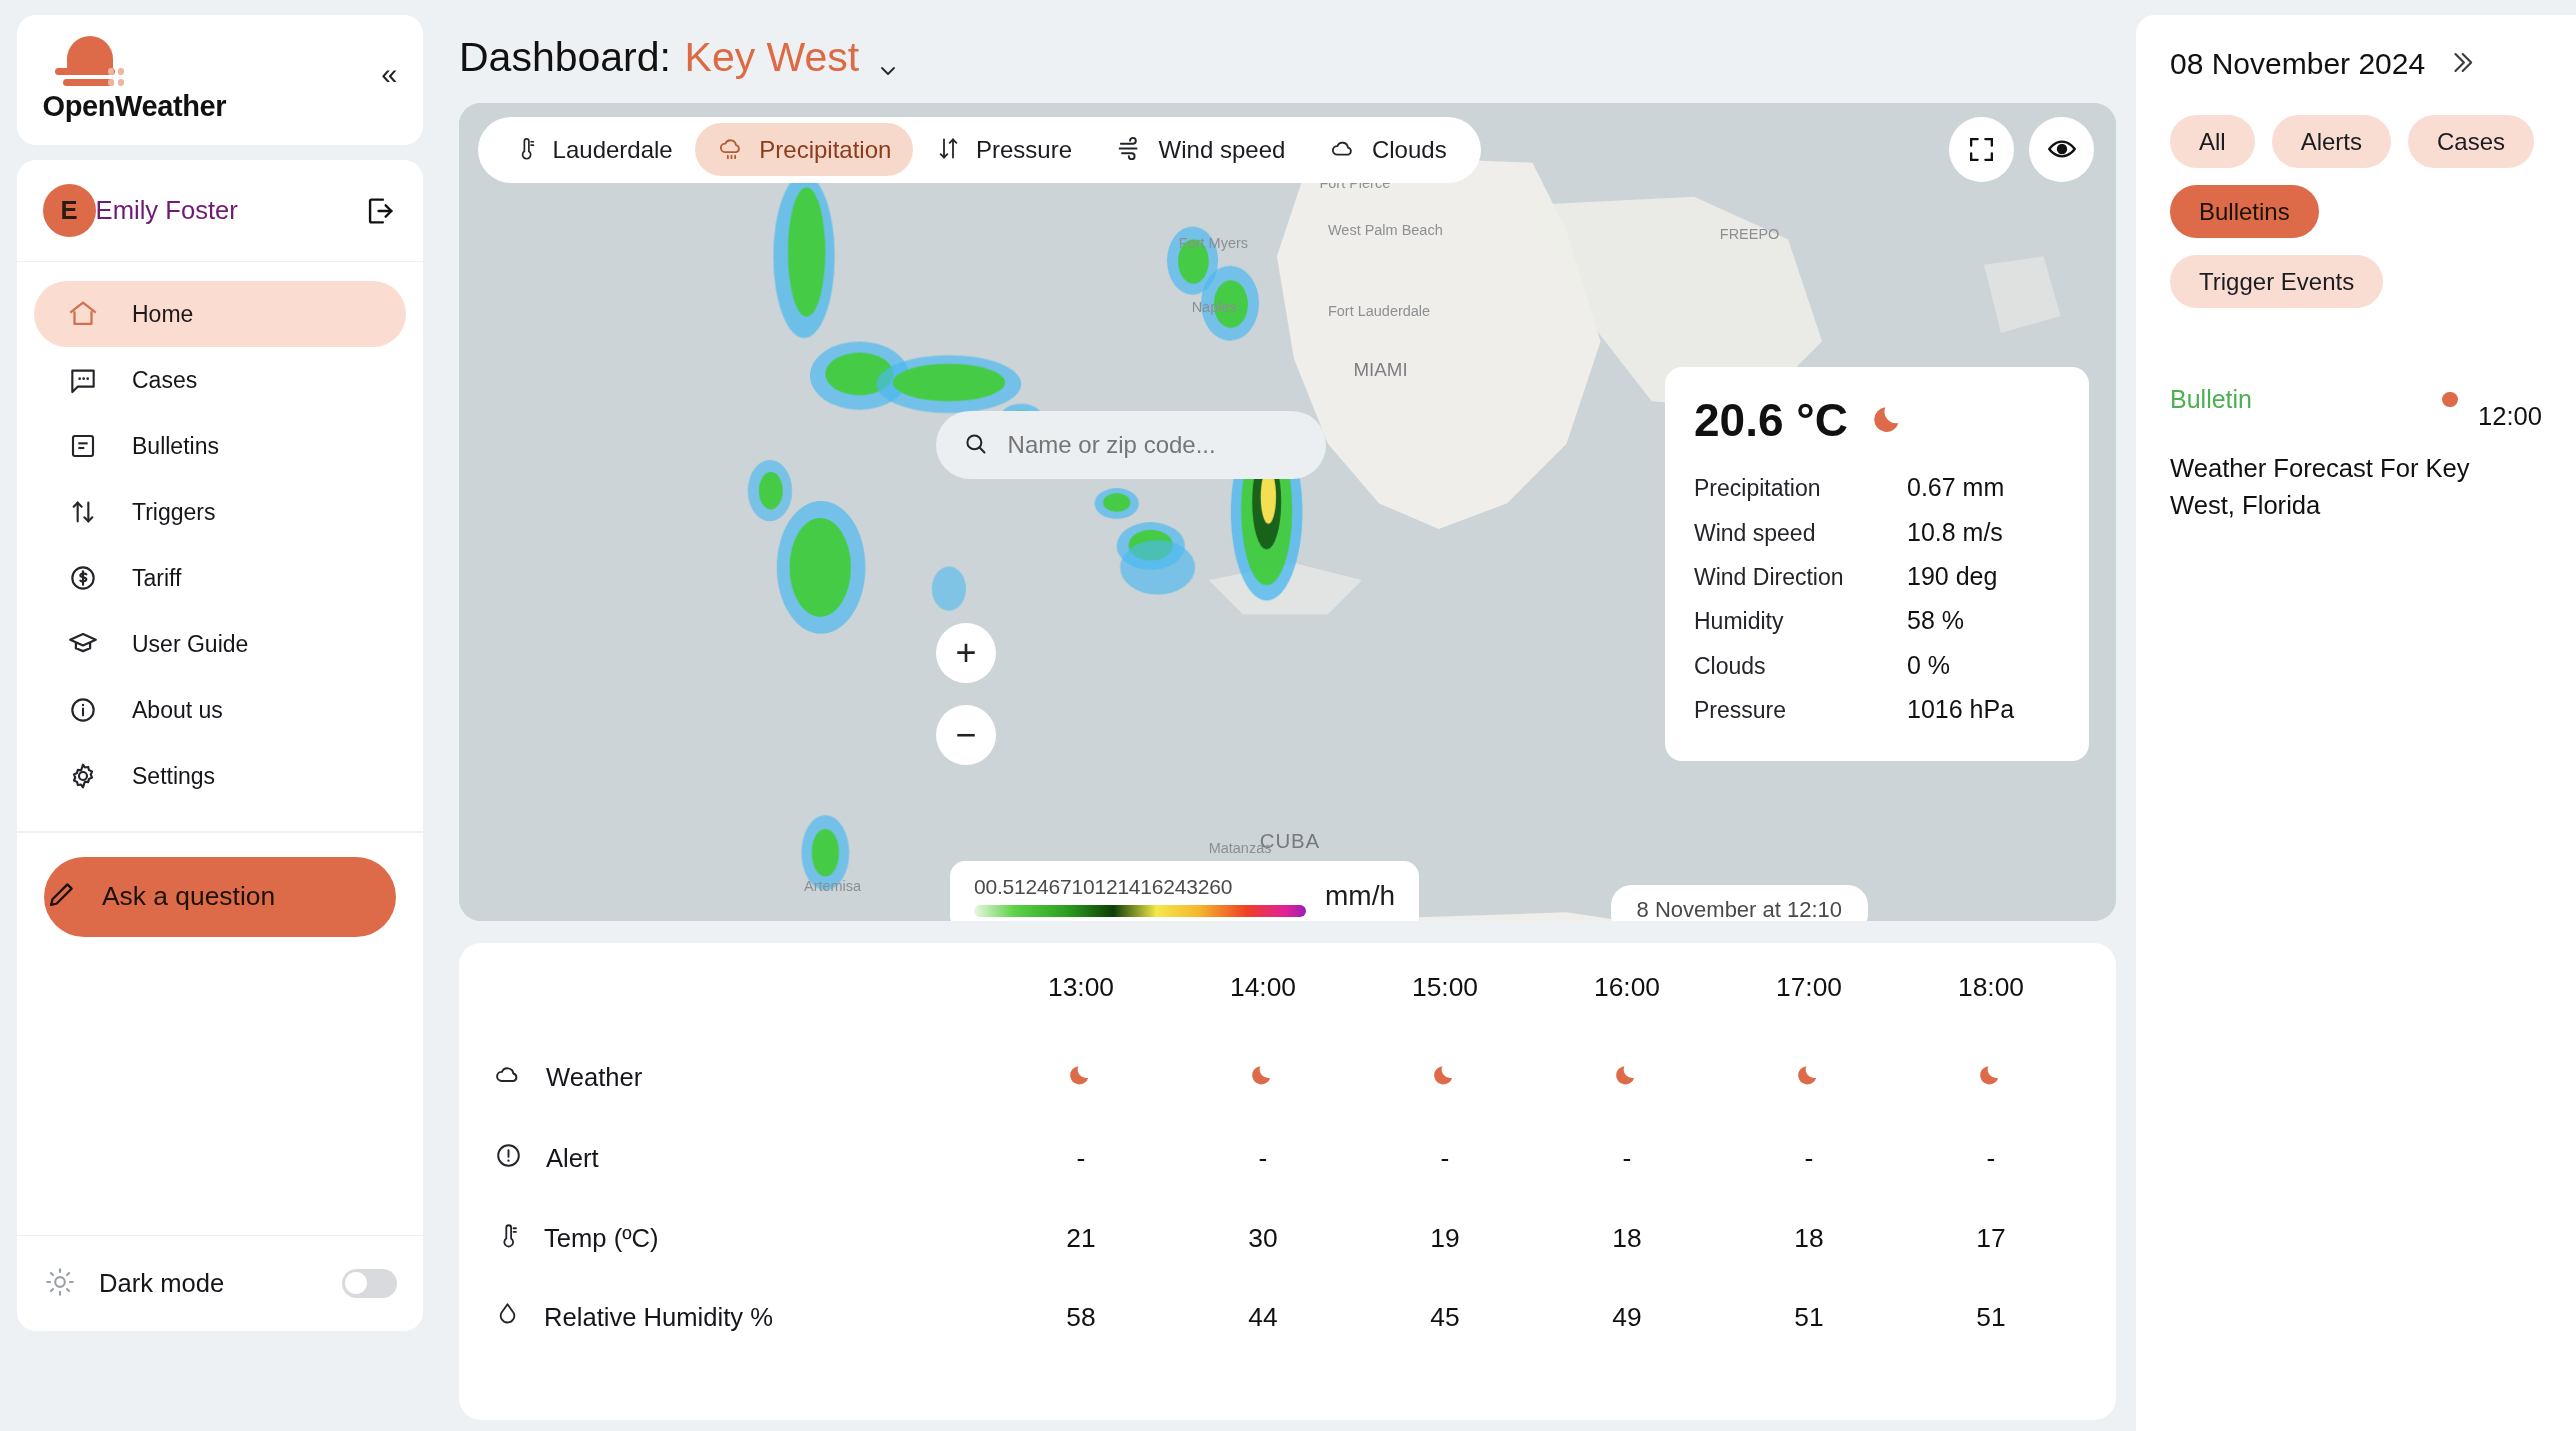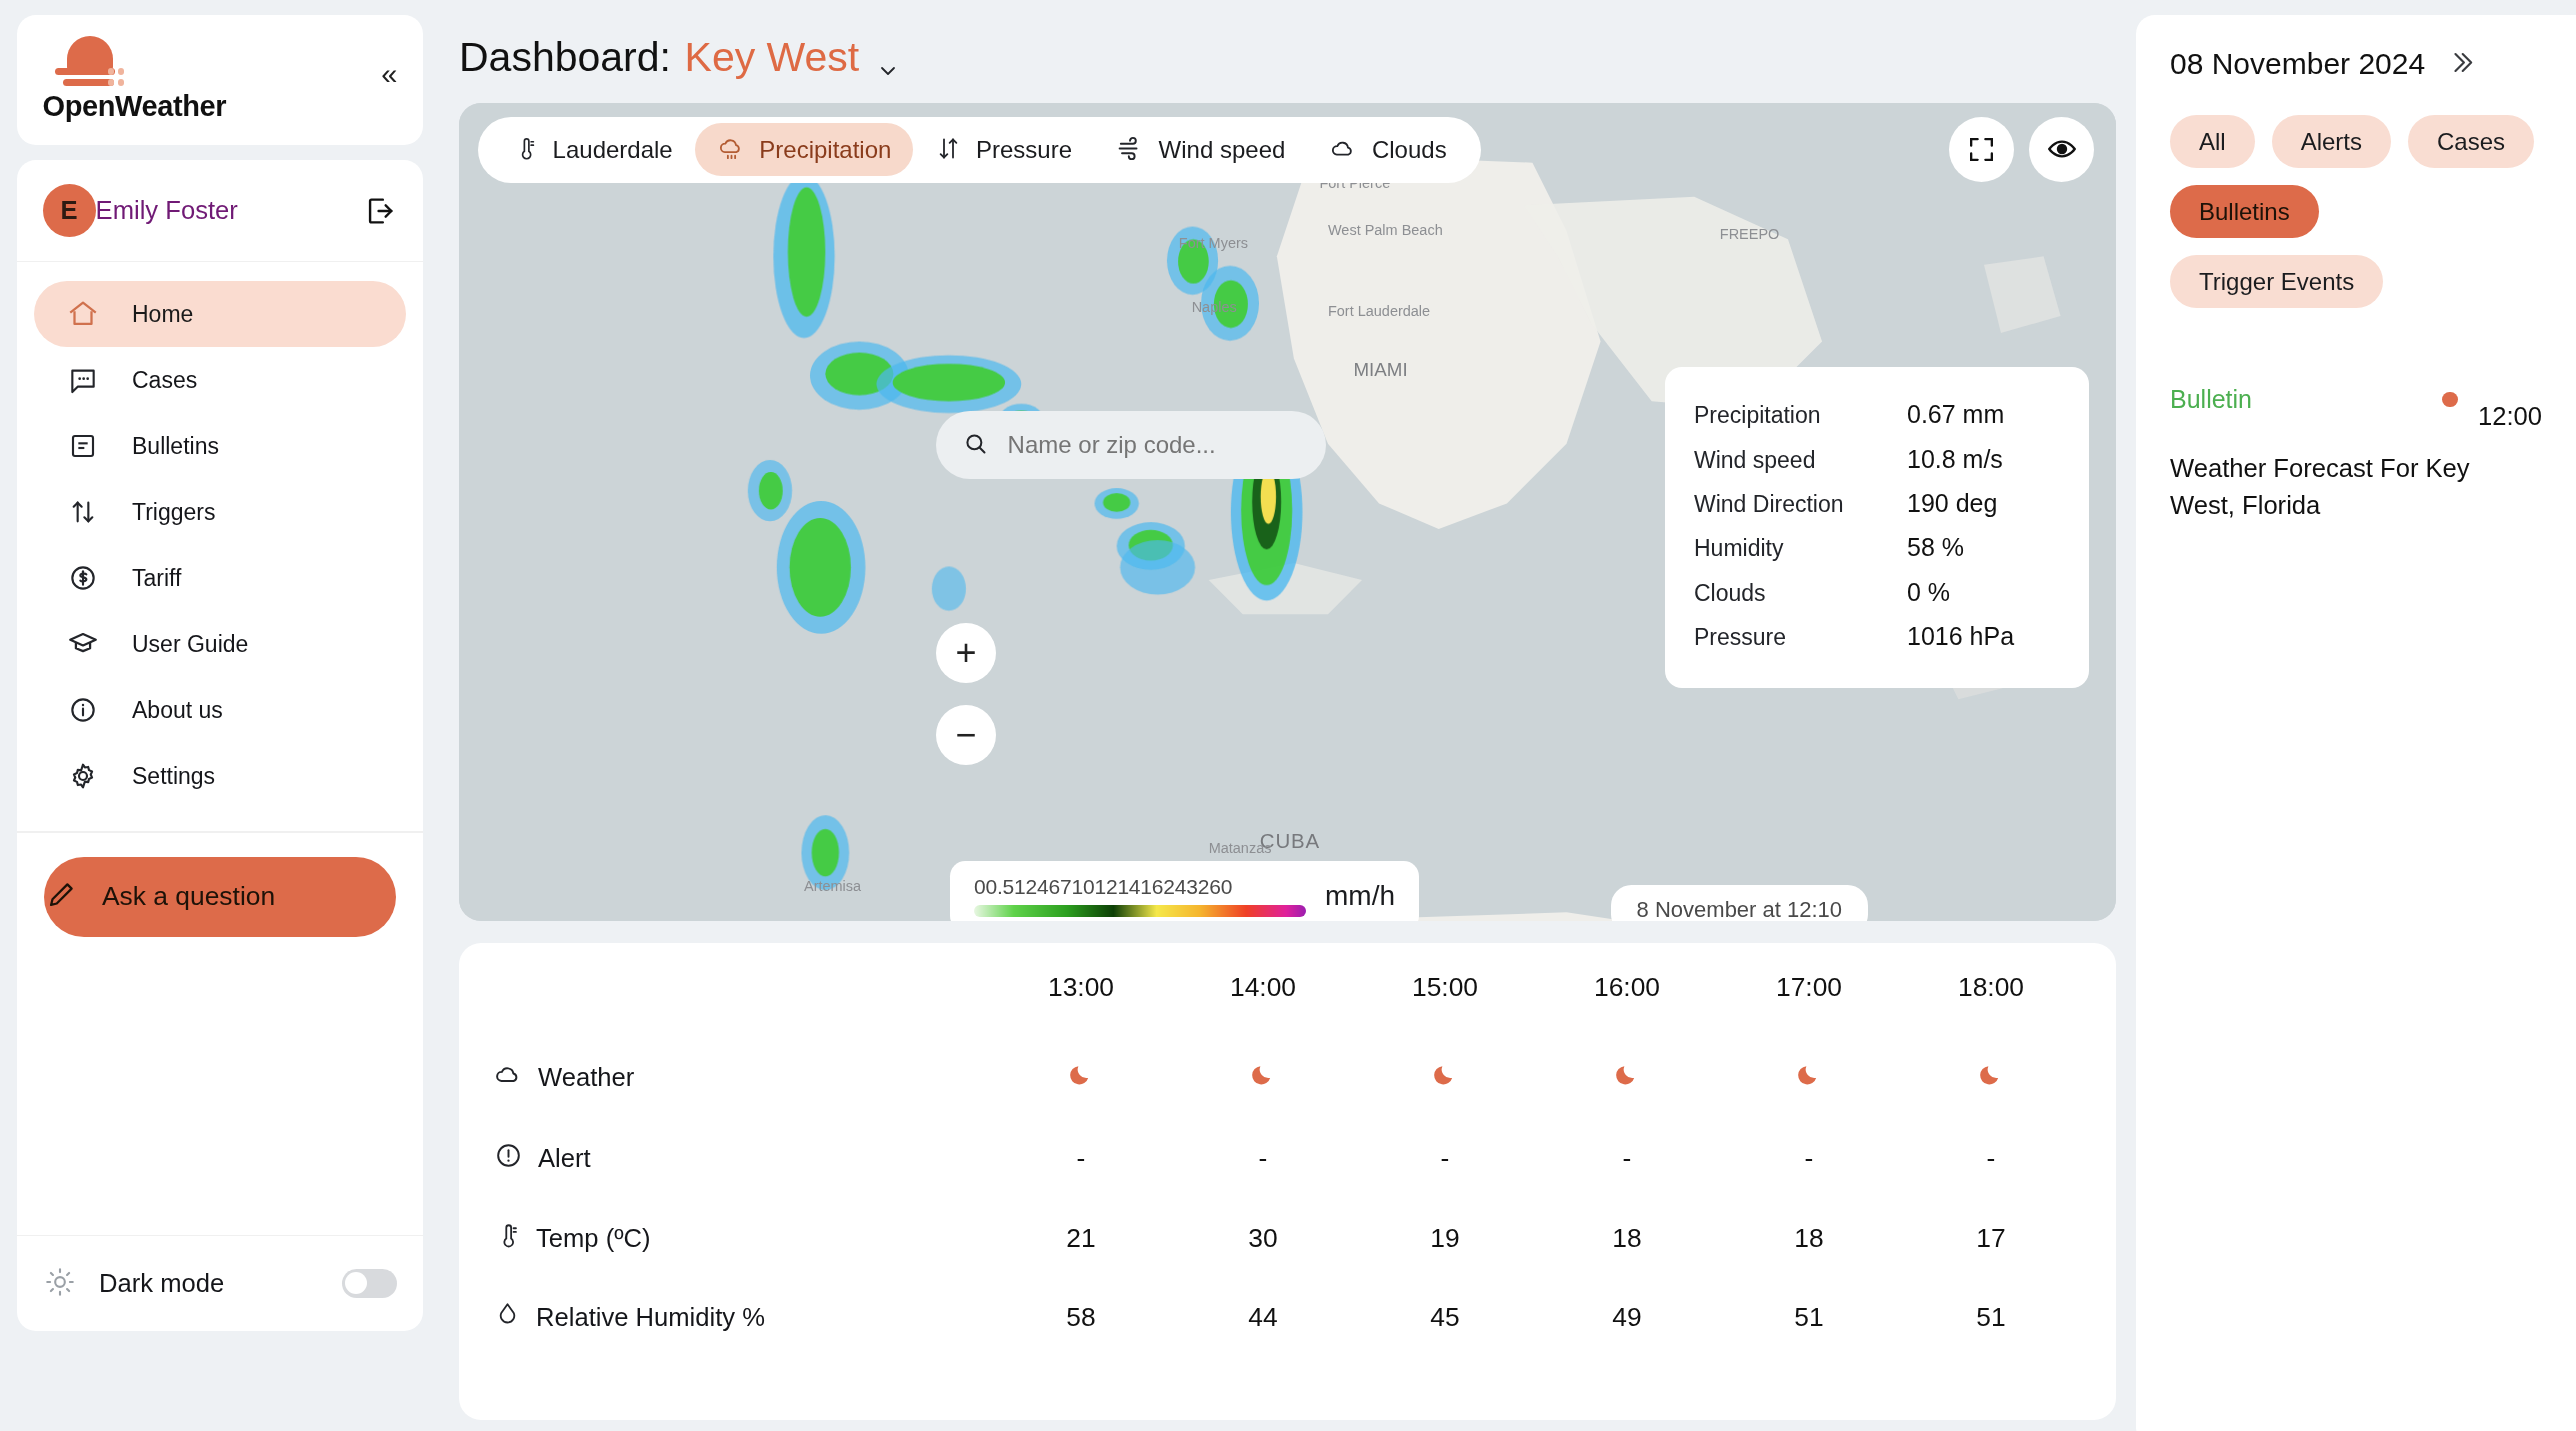--- a/index.html
+++ b/index.html
@@ -109,21 +109,21 @@
   .ip-key { font-size: 23px; color: #23252a; width: 213px; }
   .ip-val { font-size: 25px; color: #111; }
 
   
   .table-card { margin-top: 22px; width: 1657px; background: #fff; border-radius: 22px;
      padding: 29px 34px 0 34px; height: 477px; }
   table { width: 100%; border-collapse: collapse; }
   th.hslot, td.vslot { text-align: center; width: 182px; }
   th.hlabel { text-align: left; }
   th.hslot { font-size: 26.4px; font-weight: 400; color: #111; padding-bottom: 34px; }
-  .row-label { display: flex; align-items: center; gap: 14px; font-size: 25.6px; color: #15161a; }
+  .row-label { display: flex; align-items: center; gap: 22px; font-size: 25.6px; color: #15161a; }
   td { padding: 22px 0; font-size: 26.4px; color: #111; }
 
   
   .right { width: 440px; flex: 0 0 440px; background: #fff; height: 1431px;
     border-radius: 19px 0 0 19px; margin-top: 15.3px; padding: 32px 34px 0 34px; }
   .right-date-row { display: flex; align-items: center; gap: 22px; }
   .right-date { font-size: 30px; color: #111; }
   .chips { display: flex; flex-wrap: wrap; gap: 17px; margin-top: 34px; }
   .chip { height: 53px; border-radius: 29px; background: #f9ddd2; color: #1b1c1f;
     font-size: 24px; display: flex; align-items: center; padding: 0 29px; cursor: pointer; }
@@ -457,20 +457,28 @@
         </div>
         <div class="legend-unit">mm/h</div>
       </div>
 
       <div class="map-tooltip">
         <span>8 November at 12:10</span>
         
       </div>
 
       <div class="info-panel">
+        <div class="ip-temp-row">
+          <span class="ip-temp">20.6 °C</span>
+          <span>
+            <svg width="39" height="39" viewBox="0 0 24 24" fill="#dd6b4a">
+                <path d="M17.5 14.8A7.2 7.2 0 0 1 9.4 5.1a7.6 7.6 0 1 0 8.1 9.7z"></path>
+              </svg>
+          </span>
+        </div>
         <div class="ip-row">
           <span class="ip-key">Precipitation</span>
           <span class="ip-val">0.67 mm</span>
         </div>
         <div class="ip-row">
           <span class="ip-key">Wind speed</span>
           <span class="ip-val">10.8 m/s</span>
         </div>
         <div class="ip-row">
           <span class="ip-key">Wind Direction</span>

